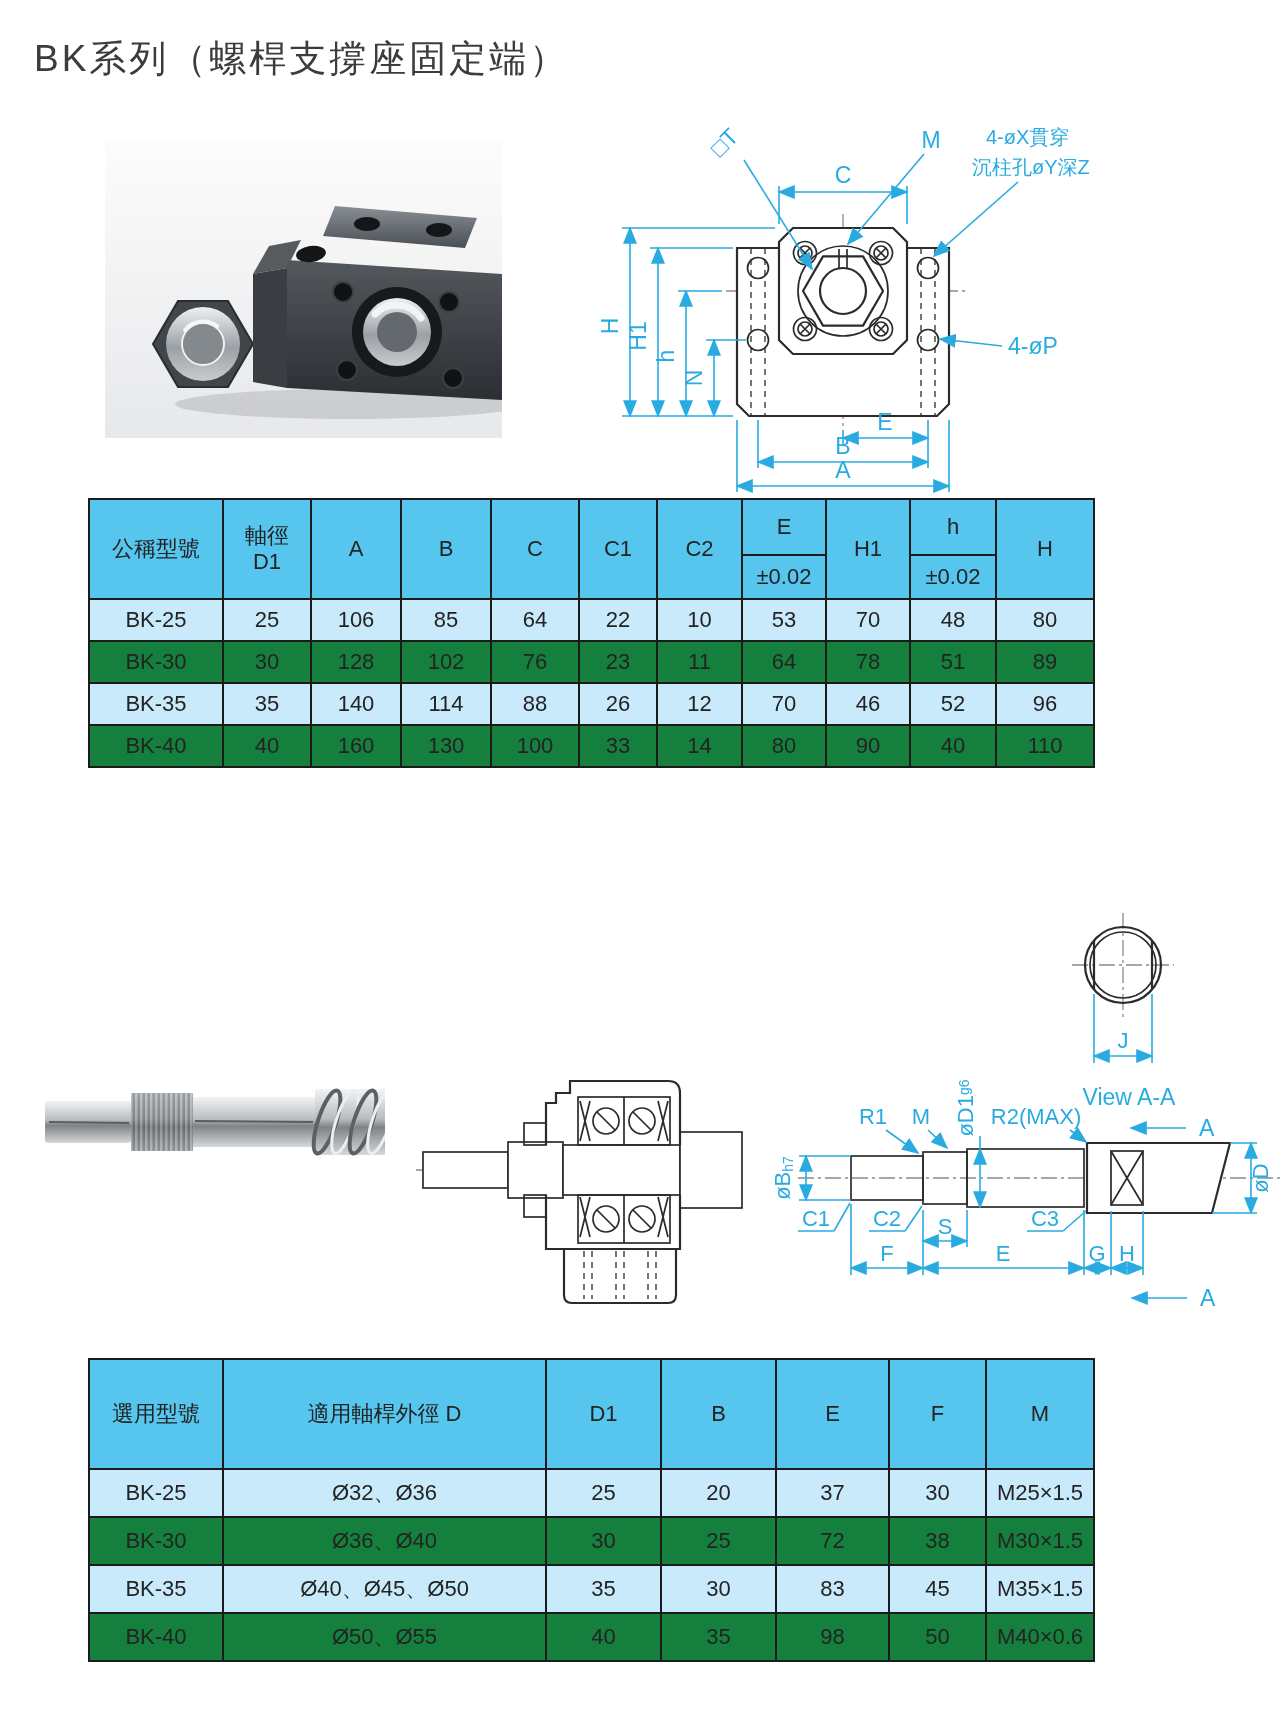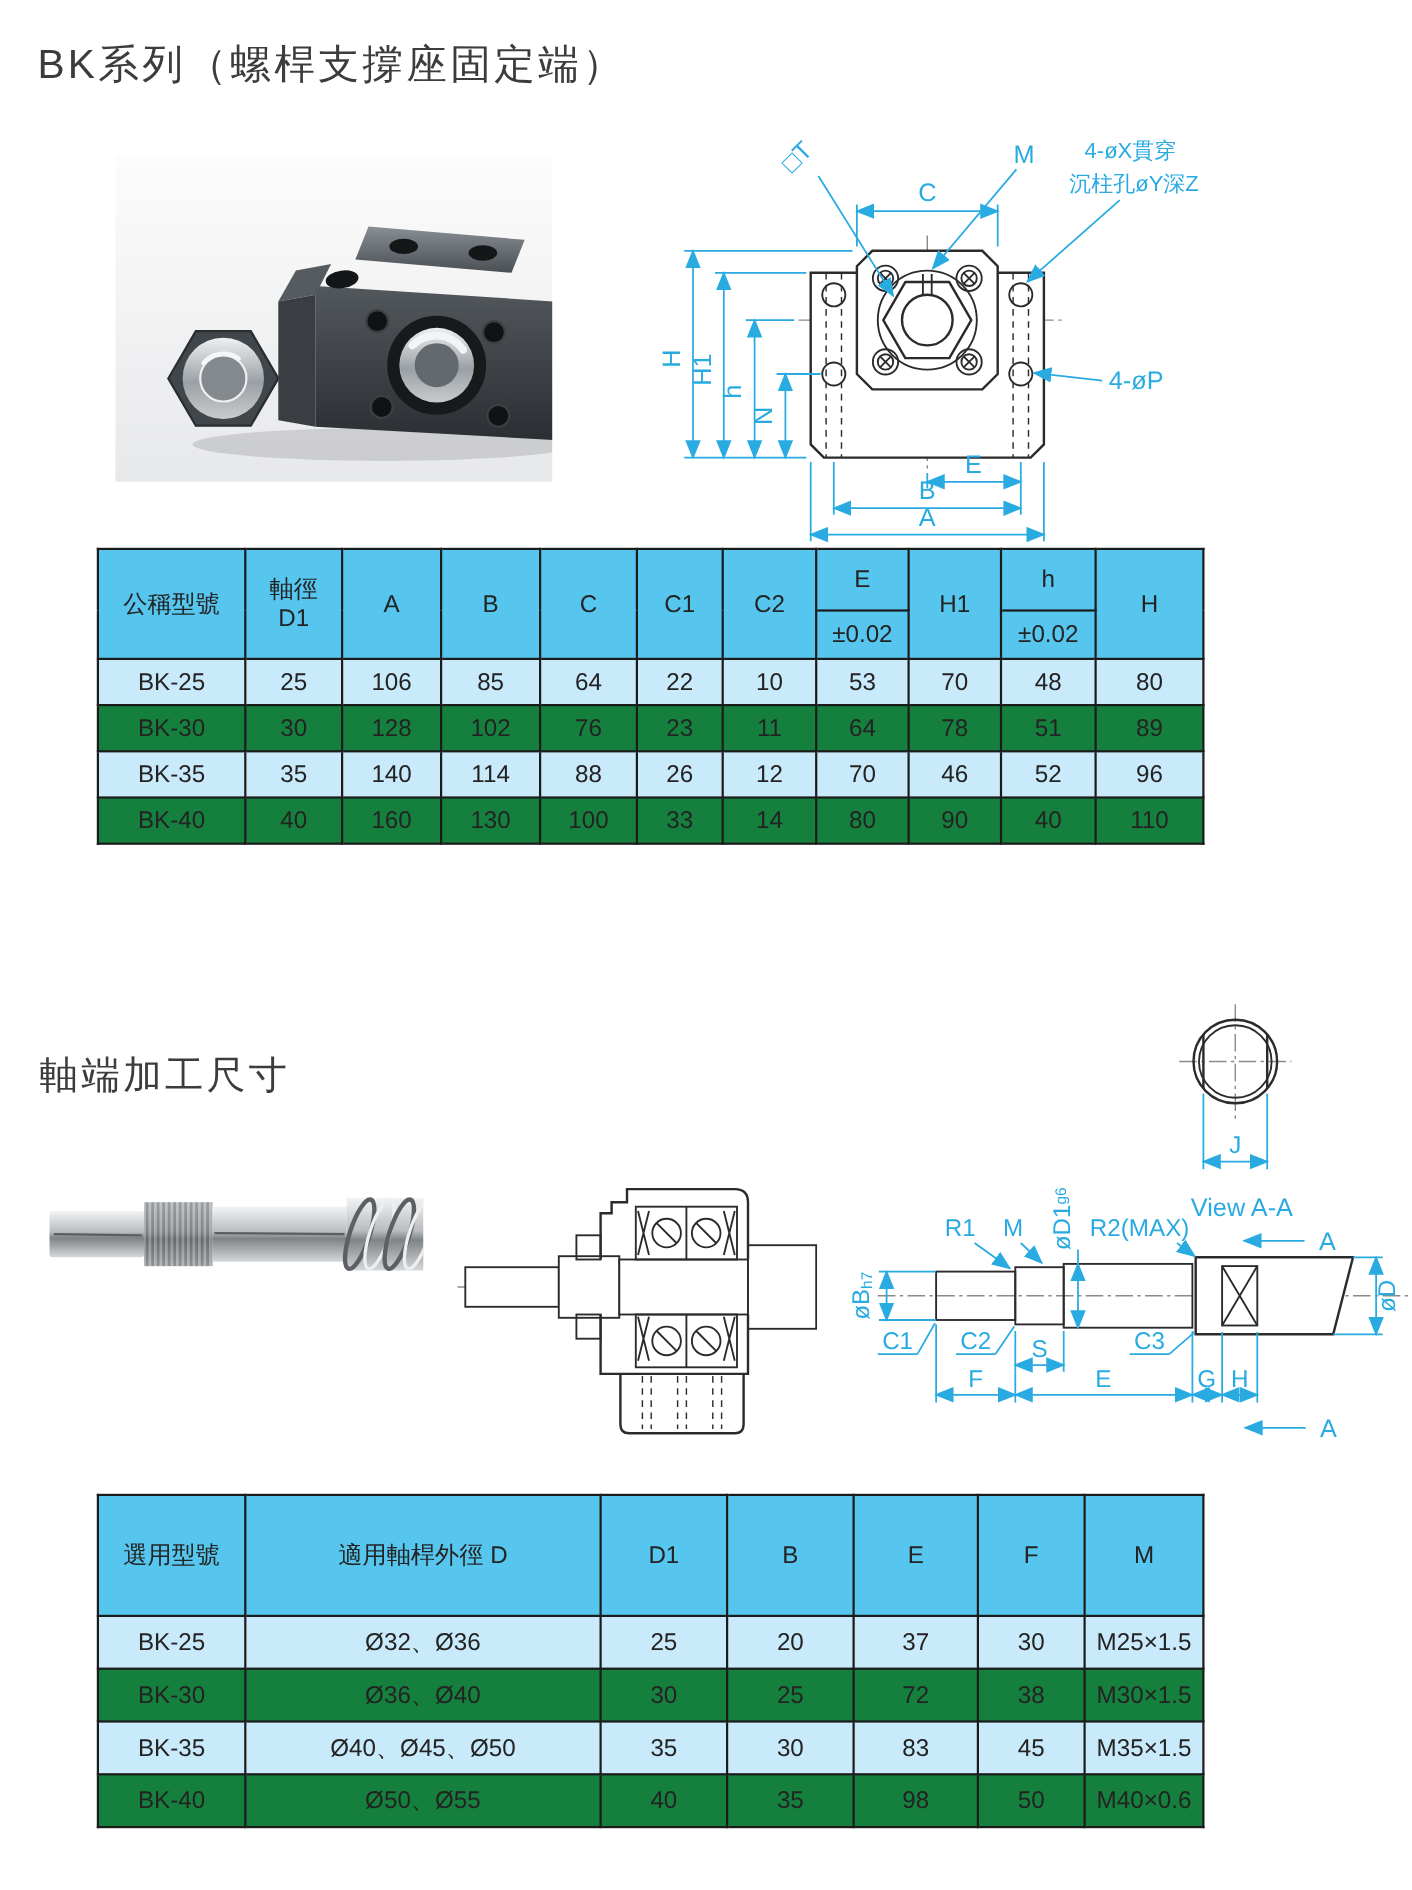--- a/index.html
+++ b/index.html
@@ -39,21 +39,20 @@
   .dim-t2{fill:#29abe2;font-size:22px;font-family:"Liberation Sans","DejaVu Sans",sans-serif;}
   .dim-cjk{fill:#29abe2;font-size:20px;font-family:"Liberation Sans","DejaVu Sans",sans-serif;}
   .photo-box{position:absolute;background:linear-gradient(#fcfcfc,#e7e8ea);}
 </style>
 </head>
 <body>
 
 <div class="page">
 
   <div id="title1" class="sec-title">BK系列（螺桿支撐座固定端）</div>
-  <div id="title2" class="sec-title">軸端加工尺寸</div>
 
   <div class="photo-box" style="left:105px;top:142px;width:397px;height:296px;">
     <svg width="397" height="296" viewBox="0 0 397 296">
       <defs>
         <linearGradient id="met" x1="0" y1="0" x2="0" y2="1">
           <stop offset="0" stop-color="#eef0f2"></stop>
             <stop offset="0.55" stop-color="#9aa0a5"></stop>
             <stop offset="1" stop-color="#c9ccce"></stop>
         </linearGradient>
         <linearGradient id="blk" x1="0" y1="0" x2="0" y2="1">

